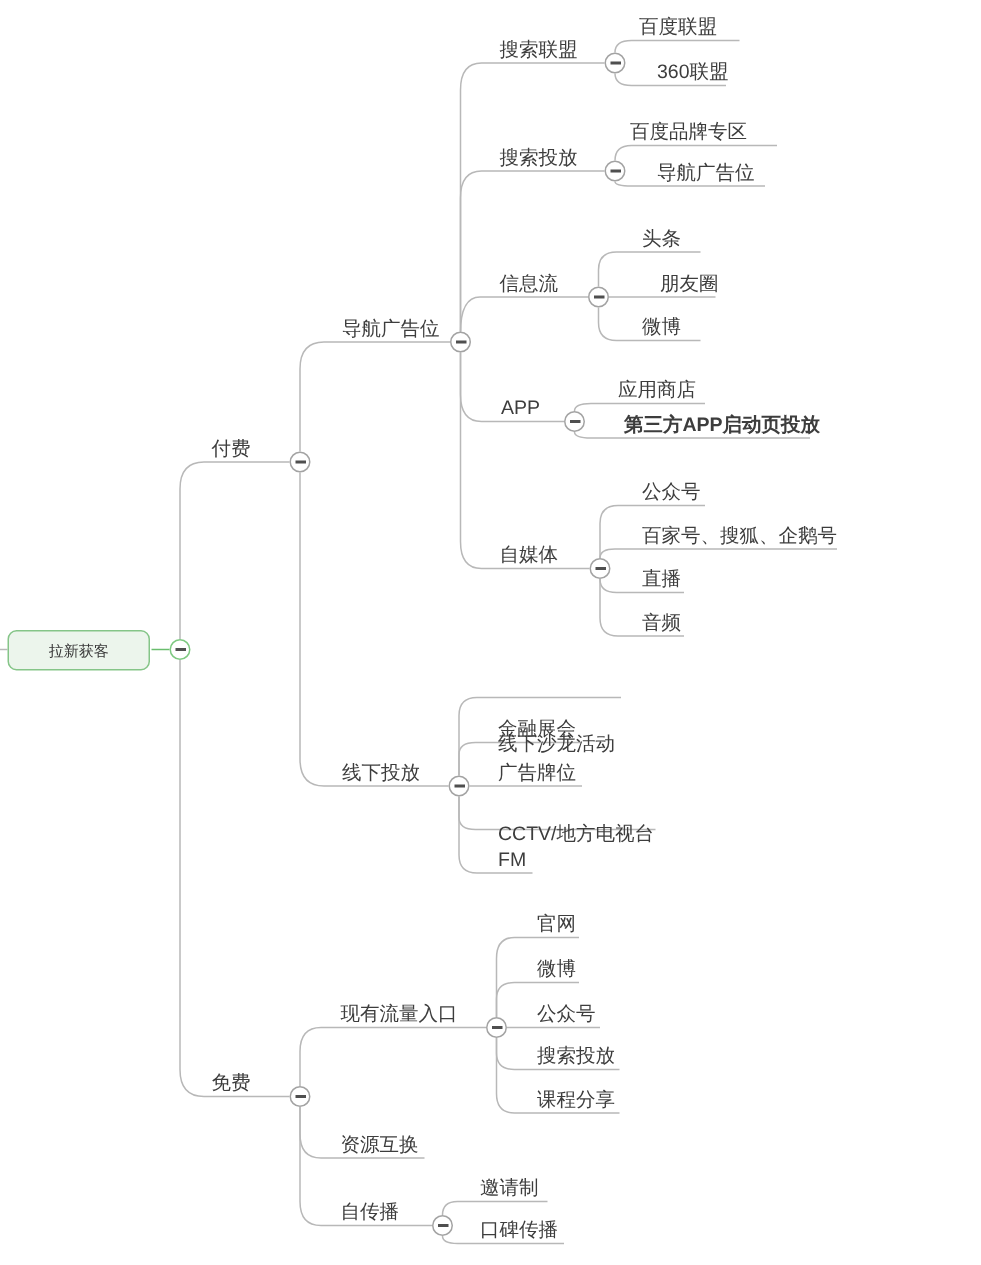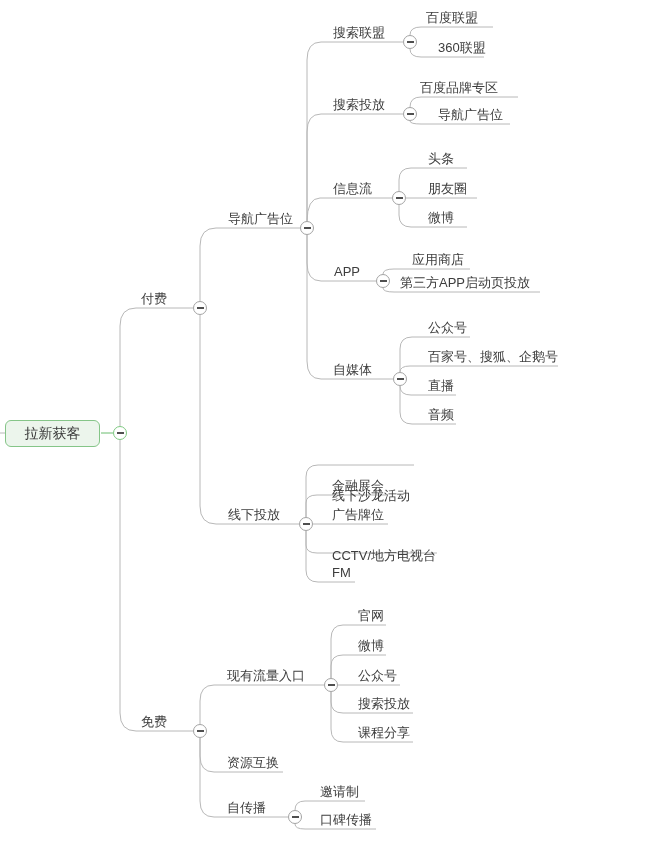--- a/index.html
+++ b/index.html
@@ -35,21 +35,21 @@
     position: absolute;
     left: 5px; top: 420px;
     width: 95px; height: 27px;
     box-sizing: border-box;
     background: #ecf5ec;
     border: 1px solid #85c588;
     border-radius: 6px;
     display: flex;
     align-items: center;
     justify-content: center;
-    font-size: 14px;
+    font-size: 10px;
     color: #3a3a3a;
     white-space: nowrap;
   }
   .toggle {
     position: absolute;
     width: 14px; height: 14px;
     box-sizing: border-box;
     background: #ffffff;
     border: 1px solid #a3a3a3;
     border-radius: 50%;
@@ -127,25 +127,25 @@
   <div class="node" style="left:334px; top:264px;">APP</div>
   <div class="node" style="left:333px; top:362px;">自媒体</div>
 
   <div class="node" style="left:426px; top:10px;">百度联盟</div>
   <div class="node" style="left:438px; top:40px;">360联盟</div>
 
   <div class="node" style="left:420px; top:80px;">百度品牌专区</div>
   <div class="node" style="left:438px; top:107px;">导航广告位</div>
 
   <div class="node" style="left:428px; top:151px;">头条</div>
-  <div class="node" style="left:428px; top:181px;text-align:center;">朋友圈</div>
+  <div class="node" style="left:440px; top:181px;text-align:center;">朋友圈</div>
   <div class="node" style="left:428px; top:210px;">微博</div>
 
   <div class="node" style="left:412px; top:252px;">应用商店</div>
-  <div class="node" style="left:400px; top:275px;">第三方APP启动页投放</div>
+  <div class="node" style="left:416px; top:275px;font-weight:bold;">第三方APP启动页投放</div>
 
   <div class="node" style="left:428px; top:320px;">公众号</div>
   <div class="node" style="left:428px; top:349px;">百家号、搜狐、企鹅号</div>
   <div class="node" style="left:428px; top:378px;">直播</div>
   <div class="node" style="left:428px; top:407px;">音频</div>
 
   <div class="node" style="left:332px; top:448px;margin-top:40px;">线下沙龙活动</div>
   <div class="node" style="left:332px; top:478px;">金融展会</div>
   <div class="node" style="left:332px; top:507px;">广告牌位</div>
   <div class="node" style="left:332px; top:536px;margin-top:12px;">CCTV/地方电视台</div>

